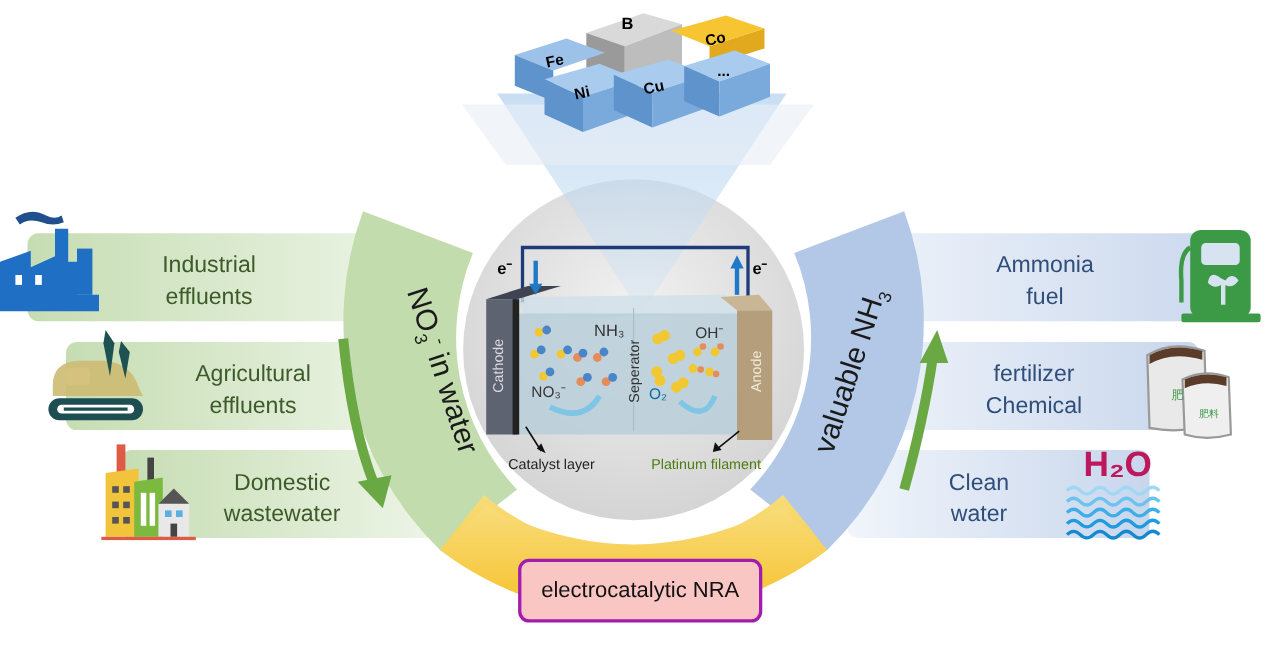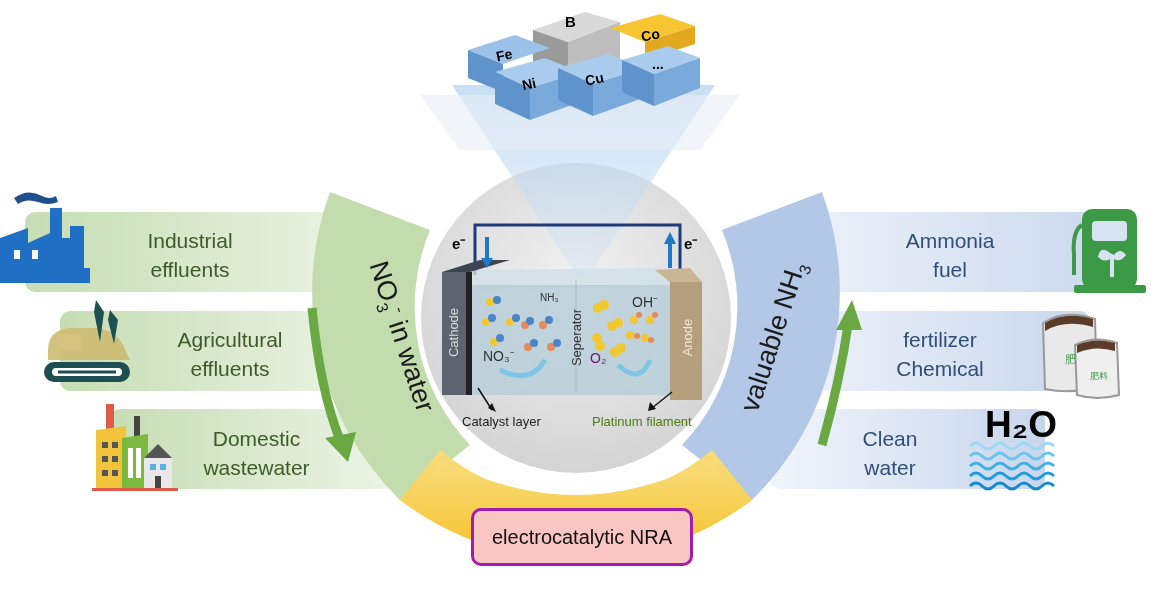--- a/index.html
+++ b/index.html
@@ -244,43 +244,43 @@
   <path d="M12 20 Q2 26 4 50 L4 70" stroke="#3c9a47" stroke-width="4" fill="none"></path>
 </svg>
 <svg class="abs" style="left:1035px;top:305px" width="90" height="95">
   <path d="M8 18 Q30 4 60 14 L62 80 Q40 90 10 84 Z" fill="#e9e9e9" stroke="#999" stroke-width="2"></path>
   <path d="M10 18 Q30 6 58 14 L58 22 Q30 14 10 26 Z" fill="#5a3c28"></path>
   <path d="M40 40 Q60 30 82 38 L84 90 Q62 96 42 90 Z" fill="#efefef" stroke="#999" stroke-width="2"></path>
   <path d="M42 40 Q60 32 80 38 L80 46 Q60 40 42 48 Z" fill="#5a3c28"></path>
   <text x="30" y="58" font-size="11" fill="#3c9a47">肥</text>
   <text x="55" y="74" font-size="9" fill="#3c9a47">肥料</text>
 </svg>
-<div class="abs" style="left:985px;top:404px;font-size:37px;font-weight:bold;color:#000000;">H₂O</div>
+<div class="abs" style="left:985px;top:404px;font-size:32px;font-weight:bold;color:#be185d;">H₂O</div>
 <svg class="abs" style="left:968px;top:440px" width="92" height="52">
   <path d="M2 6 q6 -6 12 0 t12 0 t12 0 t12 0 t12 0 t12 0 t12 0" stroke="#9fd8f5" stroke-width="3" fill="none"></path>
   <path d="M2 16 q6 -6 12 0 t12 0 t12 0 t12 0 t12 0 t12 0 t12 0" stroke="#6cc3ef" stroke-width="3" fill="none"></path>
   <path d="M2 26 q6 -6 12 0 t12 0 t12 0 t12 0 t12 0 t12 0 t12 0" stroke="#3eaee8" stroke-width="3" fill="none"></path>
   <path d="M2 36 q6 -6 12 0 t12 0 t12 0 t12 0 t12 0 t12 0 t12 0" stroke="#1f9be0" stroke-width="3" fill="none"></path>
   <path d="M2 46 q6 -6 12 0 t12 0 t12 0 t12 0 t12 0 t12 0 t12 0" stroke="#138ad0" stroke-width="3" fill="none"></path>
 </svg>
 
 <div class="abs" style="left:320px;top:320px;width:160px;font-size:27px;color:#1a1a1a;transform:rotate(72deg);transform-origin:center;text-align:center;">
   <span>NO</span><sub style="font-size:16px">3</sub><sup style="font-size:16px">-</sup><span> in water</span>
 </div>
 <div class="abs" style="left:690px;top:320px;width:170px;font-size:27px;color:#1a1a1a;transform:rotate(-72deg);transform-origin:center;text-align:center;">
   <span>valuable NH</span><sub style="font-size:16px">3</sub>
 </div>
 
 <div class="abs" style="left:452px;top:233px;font-weight:bold;font-size:15px;">e⁻</div>
 <div class="abs" style="left:684px;top:233px;font-weight:bold;font-size:15px;">e⁻</div>
 <div class="abs" style="left:418px;top:325px;font-size:13px;color:#dcdcdc;transform:rotate(-90deg);width:70px;text-align:center;">Cathode</div>
 <div class="abs" style="left:652px;top:330px;font-size:13px;color:#f2ead8;transform:rotate(-90deg);width:70px;text-align:center;">Anode</div>
 <div class="abs" style="left:541px;top:330px;font-size:13px;color:#333;transform:rotate(-90deg);width:70px;text-align:center;">Seperator</div>
-<div class="abs" style="left:540px;top:292px;font-size:10px;color:#333;">NH₃</div>
+<div class="abs" style="left:540px;top:292px;font-size:15px;color:#333;">NH₃</div>
 <div class="abs" style="left:483px;top:346px;font-size:14px;color:#333;">NO₃⁻</div>
 <div class="abs" style="left:632px;top:292px;font-size:14px;color:#333;">OH⁻</div>
-<div class="abs" style="left:590px;top:350px;font-size:14px;color:#701a75;">O₂</div>
+<div class="abs" style="left:590px;top:350px;font-size:14px;color:#0369a1;">O₂</div>
 <div class="abs" style="left:462px;top:414px;font-size:13px;color:#222;">Catalyst layer</div>
 <div class="abs" style="left:592px;top:414px;font-size:13px;color:#4d7c0f;">Platinum filament</div>
 
 <div class="abs" style="left:471px;top:508px;width:222px;height:58px;background:#f9c6c4;border:3px solid #a21caf;border-radius:10px;box-sizing:border-box;display:flex;align-items:center;justify-content:center;font-size:20px;color:#111;">
   <span>electrocatalytic NRA</span>
 </div>
 
 </body></html>

